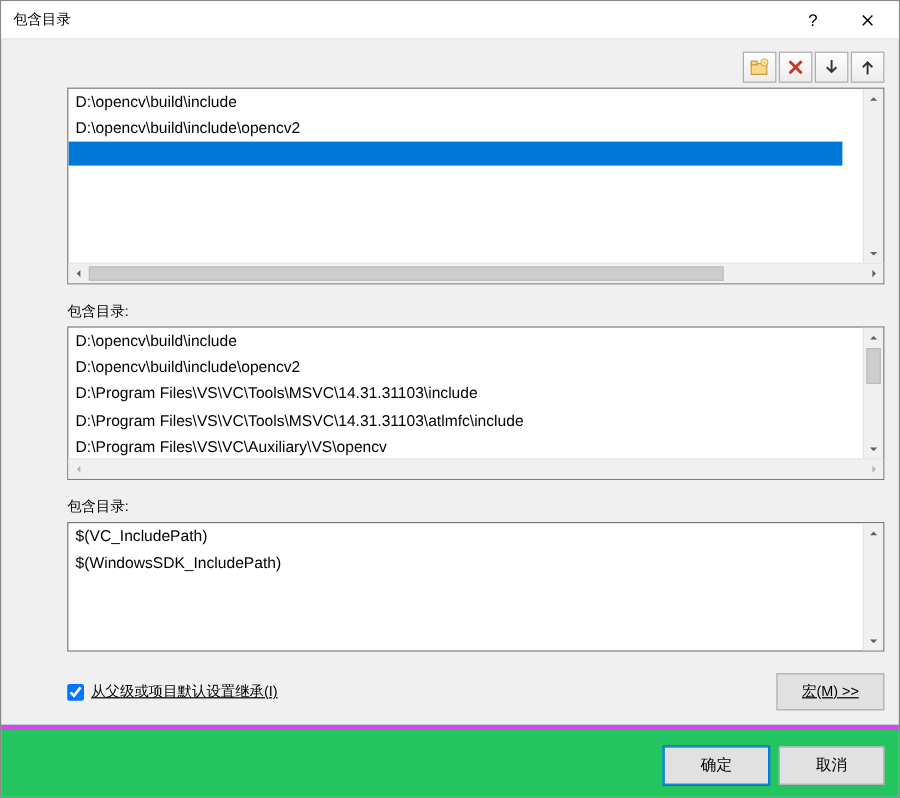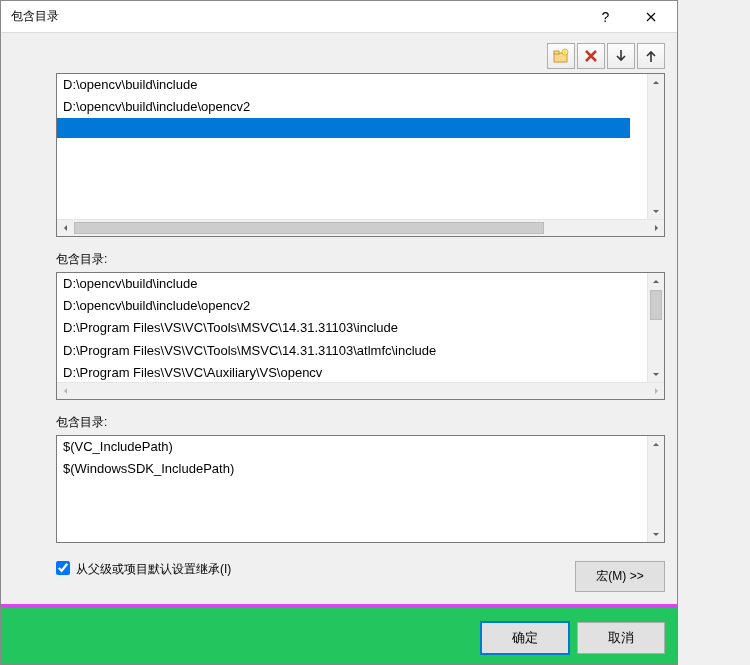--- a/index.html
+++ b/index.html
@@ -9,21 +9,21 @@
     }
     body {
       font-family: "Microsoft YaHei", "Segoe UI", Tahoma, sans-serif;
       font-size: 12px;
       background: #f0f0f0;
       width: 750px;
       height: 665px;
       overflow: hidden;
     }
     .dialog {
-      width: 678px;
+      width: 750px;
       height: 665px;
       background: #f0f0f0;
       border: 1px solid #888;
       display: flex;
       flex-direction: column;
     }
     .titlebar {
       display: flex;
       align-items: center;
       height: 32px;
@@ -150,21 +150,22 @@
     .listbox-computed .list-content {
       color: #000;
     }
     .listbox-inherited {
       height: 108px;
     }
     .hscroll-disabled .scroll-arrow svg path { fill: #b5b5b5; }
     .checkbox-row {
       margin-top: 18px;
       display: flex;
-      align-items: flex-start;
+      align-items: center;
+      text-decoration: underline;
     }
     .checkbox-row input {
       margin-right: 6px;
       width: 14px;
       height: 14px;
     }
     .macro-btn {
       margin-left: auto;
       padding: 6px 14px;
       border: 1px solid #adadad;

